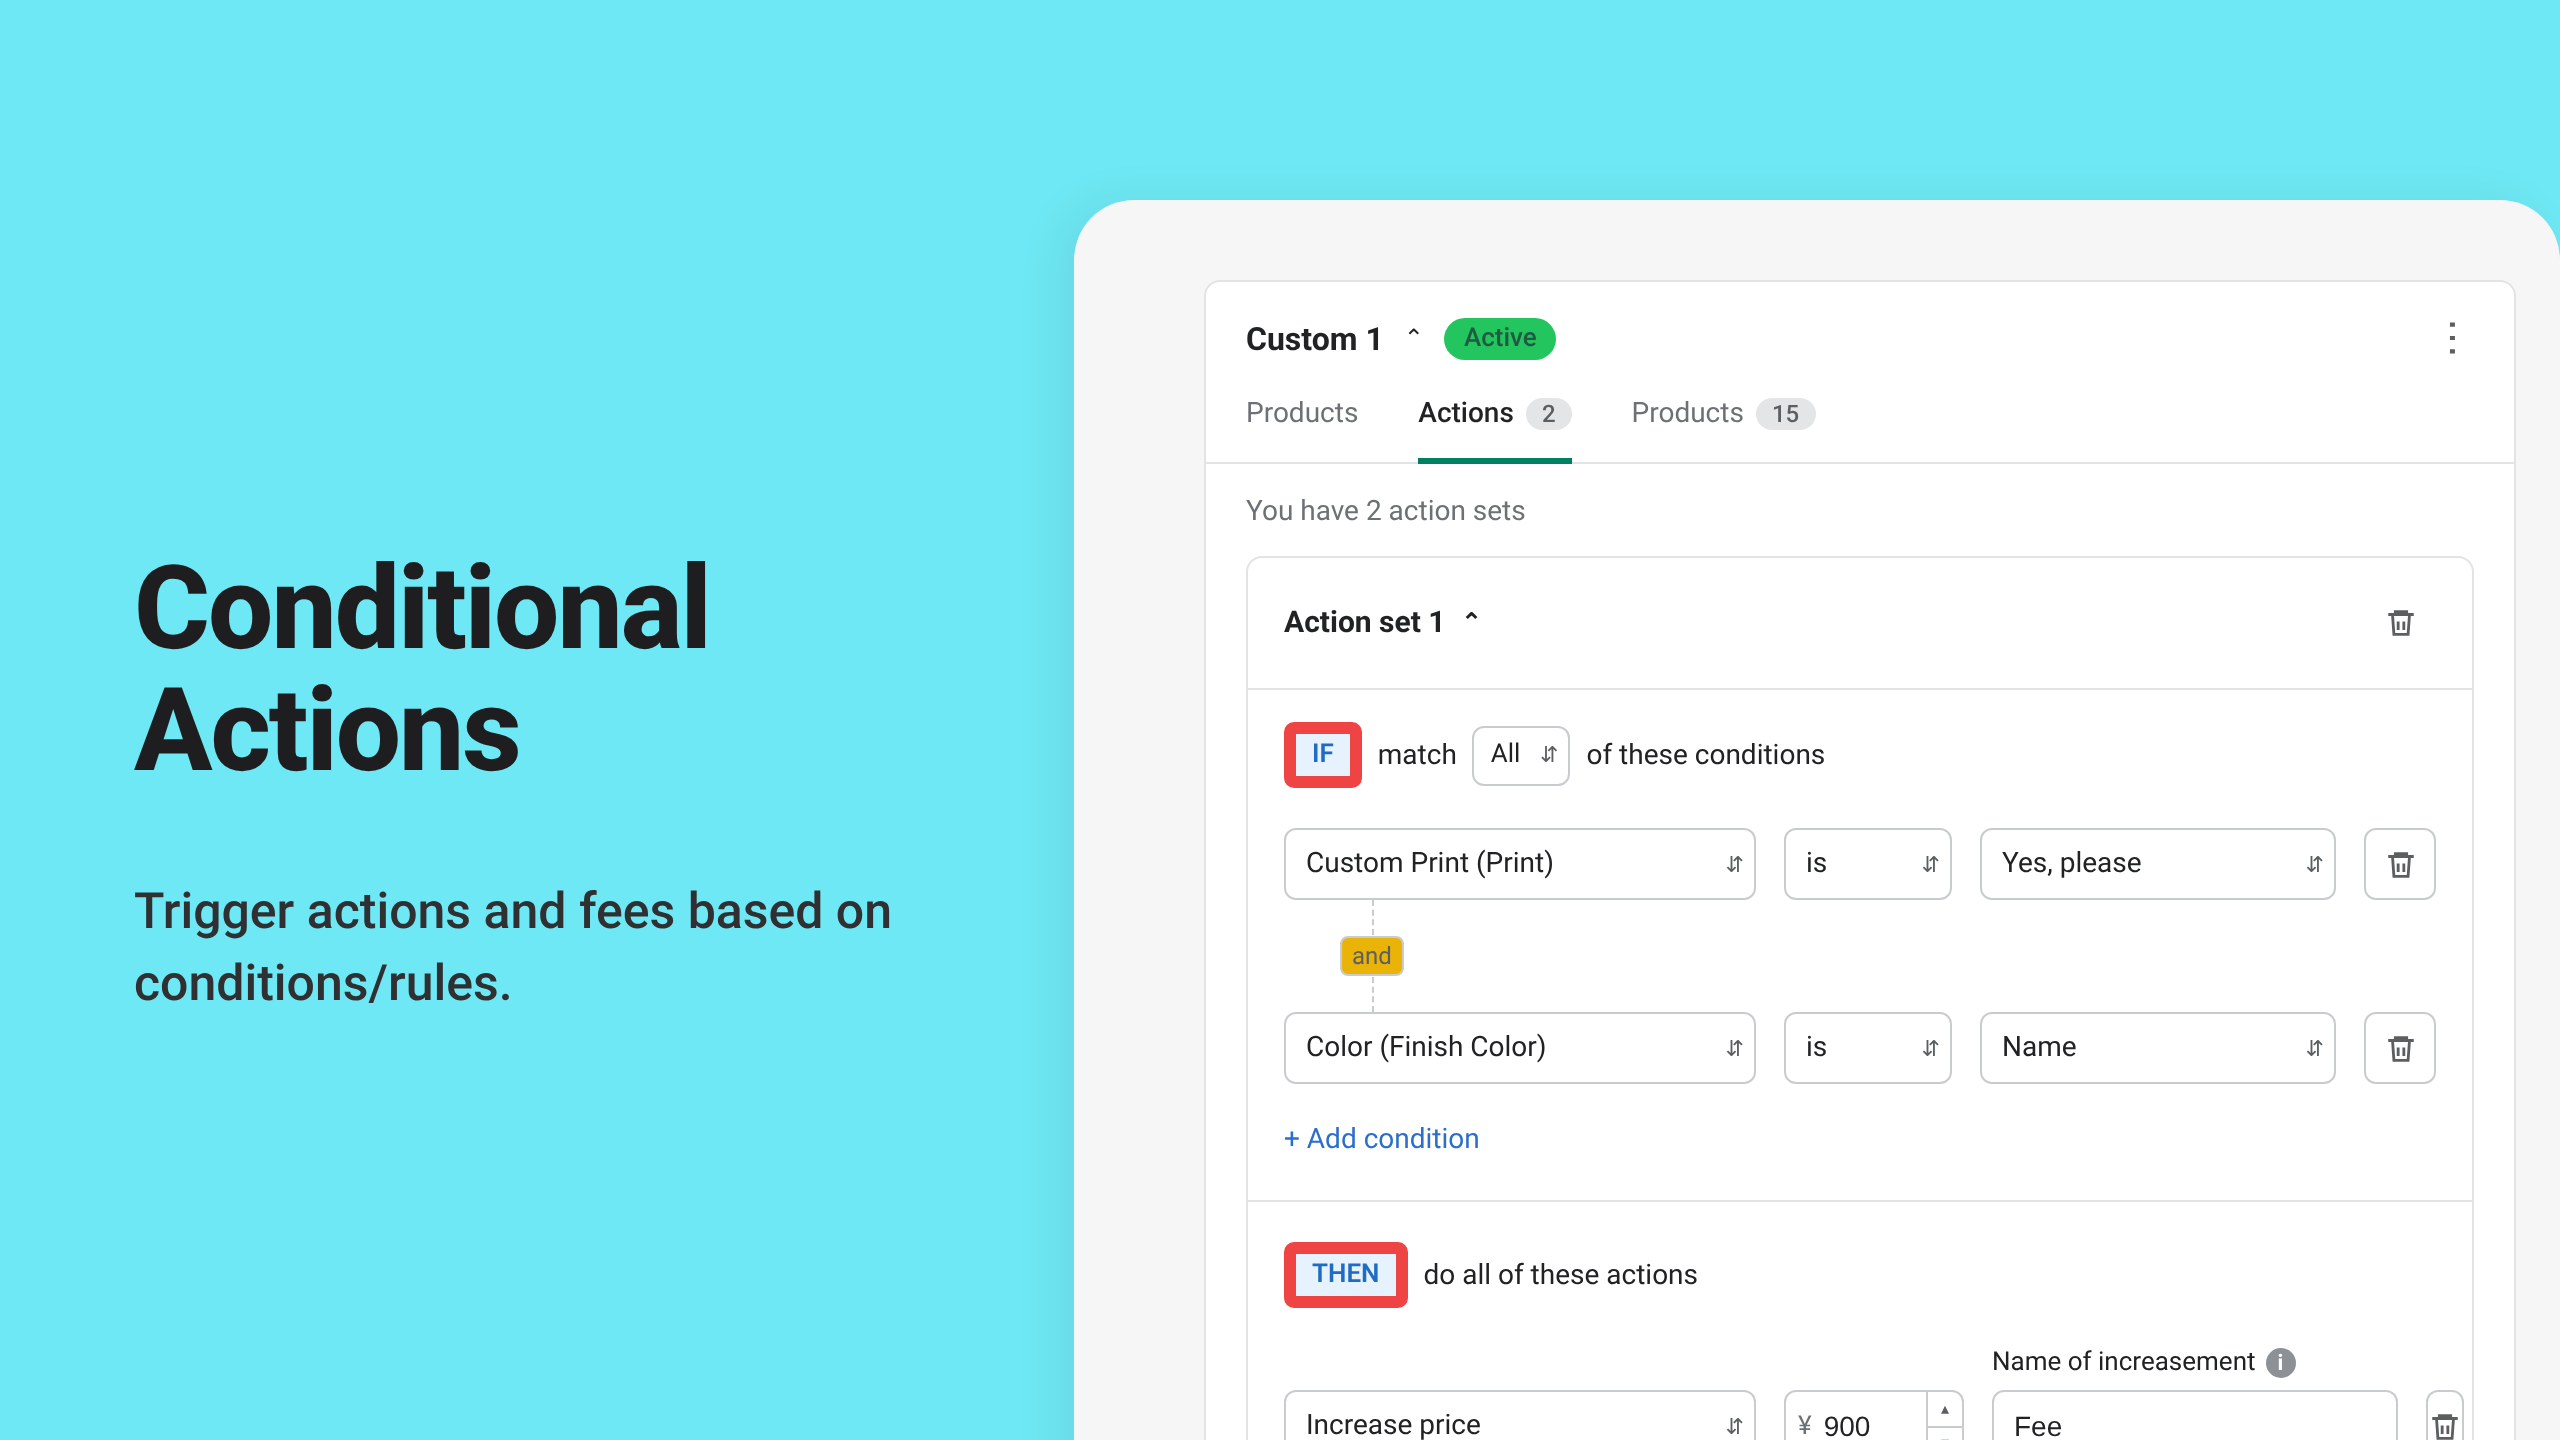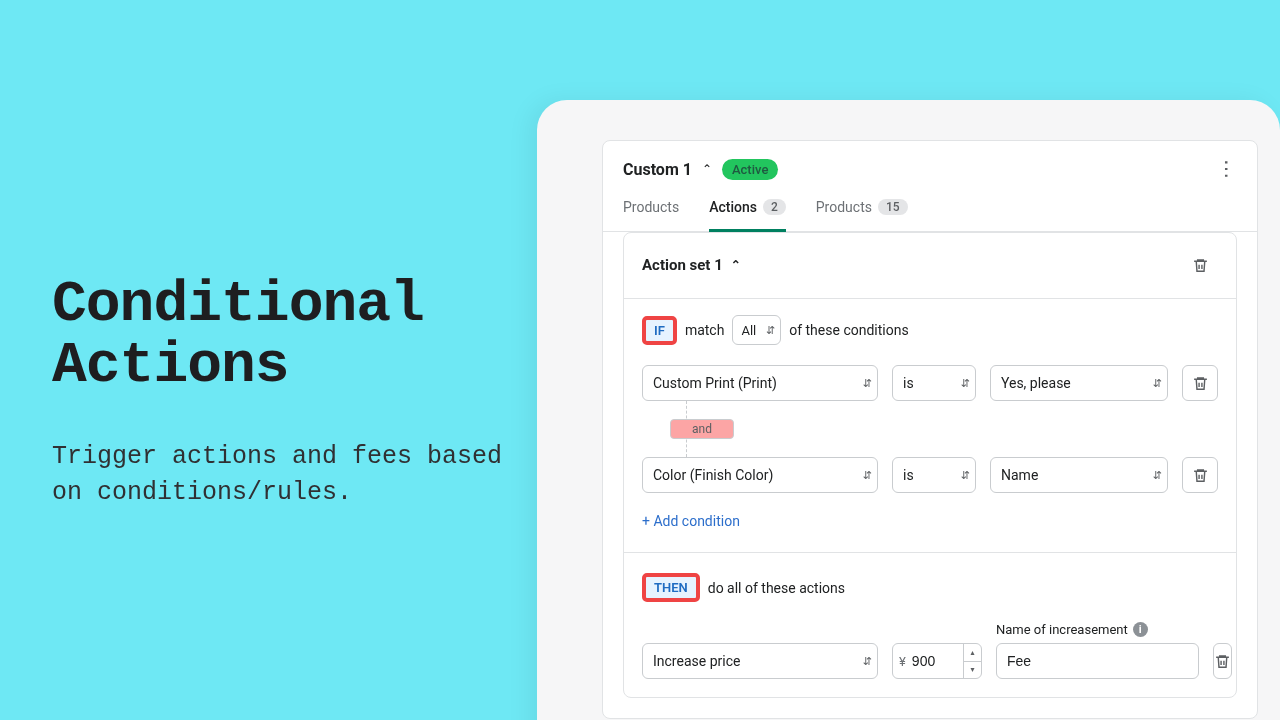--- a/index.html
+++ b/index.html
@@ -6,25 +6,24 @@
   body {
     font-family: -apple-system, BlinkMacSystemFont, "Segoe UI", Roboto, sans-serif;
     background: #6ee8f4;
     width: 1280px;
     height: 720px;
     overflow: hidden;
     position: relative;
   }
   .hero {
     position: absolute;
-    left: 52px;
+    left: 67px;
     top: 275px;
     width: 460px;
     color: #1e1e20;
-    font-family: Liberation Mono, monospace;
   }
   .hero h1 {
     font-size: 58px;
     font-weight: 800;
     line-height: 1.05;
     letter-spacing: -1px;
     margin-bottom: 42px;
   }
   .hero p {
     font-size: 25px;
@@ -160,21 +159,21 @@
   .if-row, .then-row {
     display: flex;
     align-items: center;
     gap: 8px;
     font-size: 14px;
     color: #202223;
     margin-bottom: 20px;
   }
   .chip-if, .chip-then {
     background: #e6f3ff;
-    border: 4px solid #ef4444;
+    border: 6px solid #ef4444;
     color: #1f6cc2;
     font-weight: 600;
     font-size: 13px;
     padding: 3px 8px;
     border-radius: 5px;
   }
   .sel {
     position: relative;
     border: 1px solid #c9cccf;
     border-radius: 6px;
@@ -217,26 +216,26 @@
     left: 16px;
     top: 0;
     bottom: 0;
     border-left: 1px dashed #c9cccf;
   }
   .and-pill {
     position: absolute;
     top: 50%;
     left: 0;
     transform: translateY(-50%);
-    background: #fca5a5;
+    background: #eab308;
     border: 1px solid #c9cccf;
     border-radius: 4px;
     font-size: 12px;
     color: #5c5f62;
-    padding: 2px 21px;
+    padding: 2px 5px;
   }
   .add-cond {
     color: #2c6ecb;
     font-size: 14px;
     margin-top: 20px;
     cursor: pointer;
     display: inline-block;
   }
   .divider {
     border-top: 1px solid #e1e3e5;
@@ -338,20 +337,21 @@
       <div class="tab active">
         <span>Actions</span>
         <span class="count">2</span>
       </div>
       <div class="tab">
         <span>Products</span>
         <span class="count">15</span>
       </div>
     </div>
 
+    <div class="counter">You have 2 action sets</div>
 
     <div class="set-card">
       <div class="set-head">
         <div class="set-title">
           <span>Action set 1</span>
           <span style="font-size:12px">⌃</span>
         </div>
         <div class="icon-btn borderless">
           <svg class="trash" viewBox="0 0 24 24" fill="none" stroke="currentColor" stroke-width="2">
               <path d="M3 6h18M8 6V4h8v2M6 6l1 14h10l1-14M10 11v6M14 11v6"></path>

